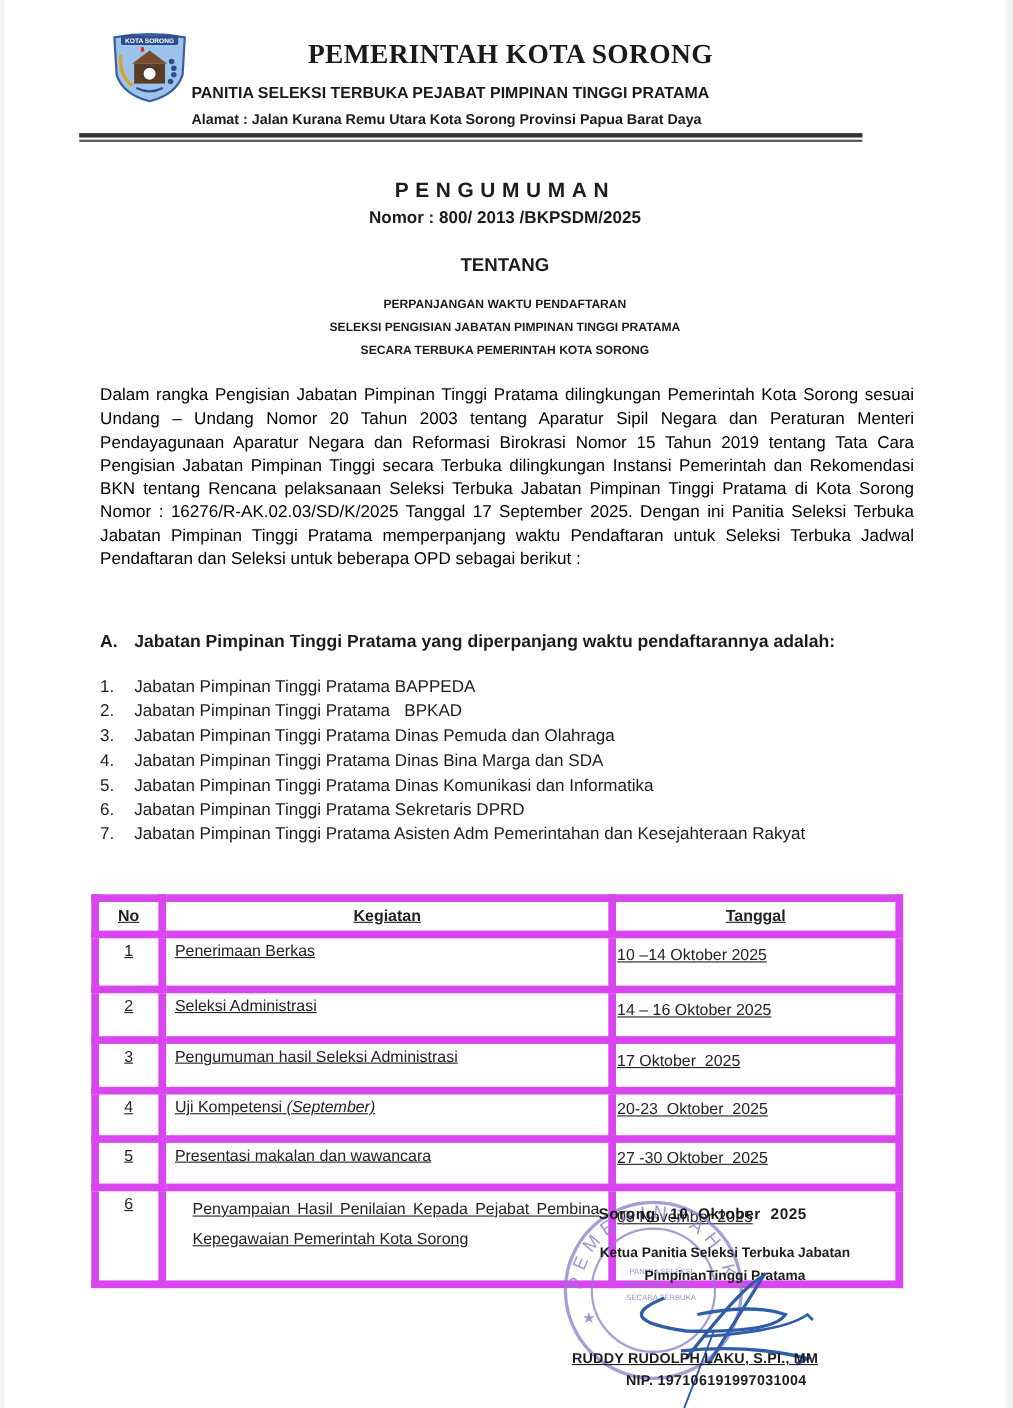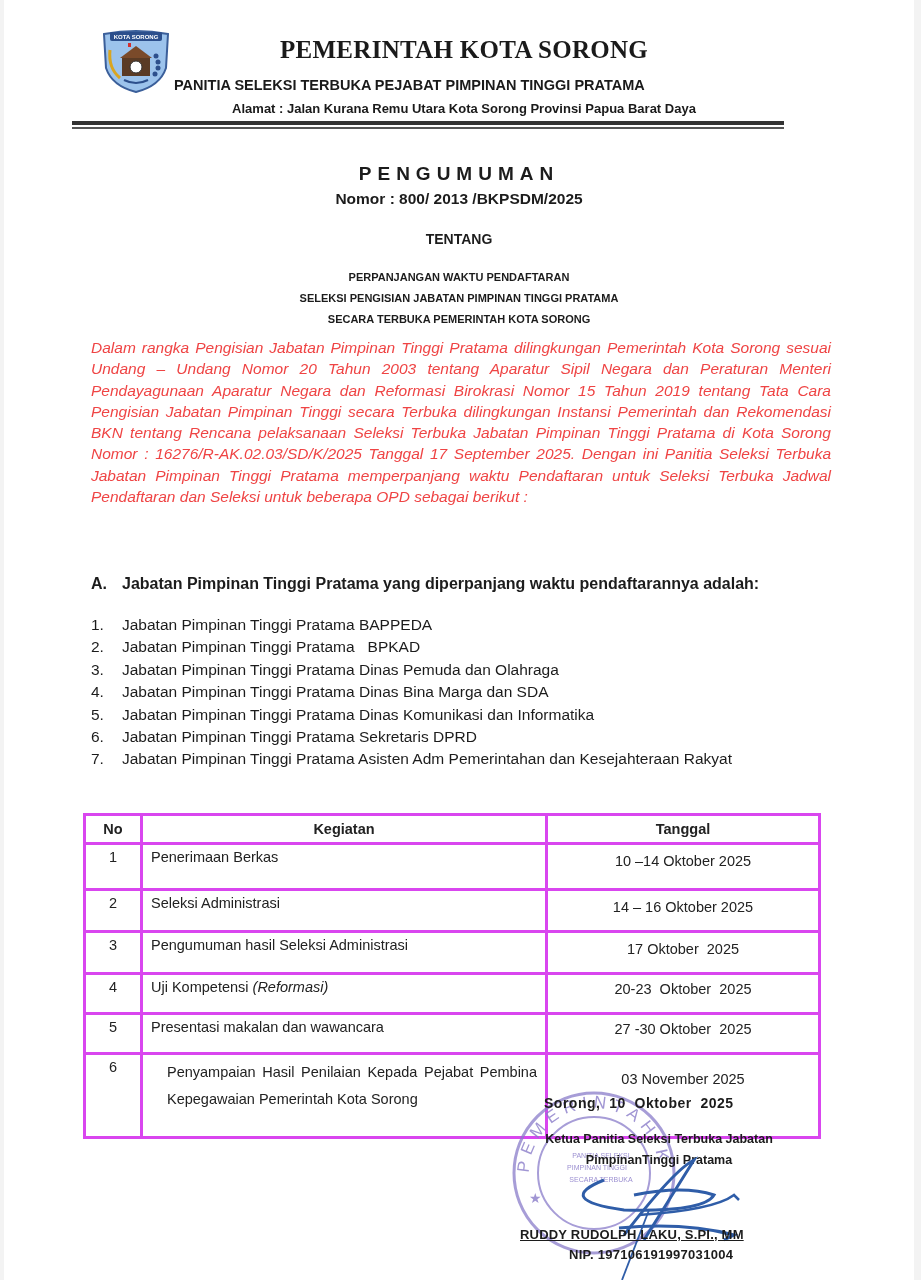--- a/index.html
+++ b/index.html
@@ -14,61 +14,61 @@
   .logo { position: absolute; left: 96px; top: 28px; width: 72px; height: 66px; }
   .kop-title {
     position: absolute; left: 200px; top: 36px; width: 520px; text-align: center;
     font-family: "Liberation Serif", serif; font-weight: bold; font-size: 25px; letter-spacing: 0.3px; color: #1a1a1a;
   }
   .kop-sub {
     position: absolute; left: 170px; top: 77px; width: 580px; text-align: left;
     font-weight: bold; font-size: 14.5px; color: #1a1a1a;
   }
   .kop-addr {
-    position: absolute; left: 170px; top: 101px; width: 580px; text-align: center;
+    position: absolute; left: 170px; top: 101px; width: 580px; 
     font-weight: bold; font-size: 13px; color: #1a1a1a;
   }
   .kop-line1 { position: absolute; left: 68px; top: 121px; width: 712px; height: 4px; background: #333; }
   .kop-line2 { position: absolute; left: 68px; top: 127px; width: 712px; height: 2px; background: #555; }
 
   
   .center { position: absolute; left: 0; width: 910px; text-align: center; font-weight: bold; }
   .t-pengumuman { top: 163px; font-size: 19px; letter-spacing: 6px; }
   .t-nomor { top: 190px; font-size: 15.5px; }
-  .t-tentang { top: 231px; font-size: 14px; }
+  .t-tentang { top: 231px; font-size: 17px; }
   .t-subject { top: 267px; font-size: 11px; line-height: 21px; }
 
   
   .body-par {
-    position: absolute; left: 87px; top: 337px; width: 740px;
+    position: absolute; left: 87px; top: 349px; width: 740px;
     font-size: 15.5px; line-height: 21.3px; text-align: justify; text-align-last: left;
-    color: #ef4444; font-stretch: condensed; font-style: italic;
+    color: #000000; font-stretch: condensed;
   }
   .section-a {
     position: absolute; left: 87px; top: 573px; width: 740px; font-weight: bold; font-size: 16px; line-height: 21px;
   }
   .section-a .letter { position: absolute; left: 0; top: 0; }
   .section-a .text { margin-left: 31px; text-align: justify; text-align-last: left; }
   .list {
     position: absolute; left: 87px; top: 614px; width: 760px; margin: 0; padding: 0; list-style: none;
     font-size: 15.5px; line-height: 22.4px;
   }
   .list li { position: relative; padding-left: 31px; }
   .list .num { position: absolute; left: 0; }
 
   
   table.jadwal {
     position: absolute; left: 79px; top: 813px; width: 738px; border-collapse: collapse;
     font-size: 14.5px; color: #222;
   }
-  table.jadwal th, table.jadwal td { border: 3px solid #d946ef; vertical-align: top; }
+  table.jadwal th, table.jadwal td { border: 7px solid #d946ef; vertical-align: top; text-decoration: underline; }
   table.jadwal th { height: 24px; font-weight: bold; text-align: center; vertical-align: middle; }
   table.jadwal td.no { width: 52px; text-align: center; padding-top: 4px; }
   table.jadwal td.keg { width: 370px; padding: 4px 8px 0 8px; }
-  table.jadwal td.tgl { text-align: center; padding-top: 8px; }
+  table.jadwal td.tgl { text-align: left; padding-top: 8px; }
   tr.r1 td { height: 34px; }
   tr.r2 td, tr.r3 td { height: 30px; }
   tr.r2 td.tgl, tr.r3 td.tgl { padding-top: 8px; }
   tr.r4 td, tr.r5 td { height: 30px; }
   tr.r4 td.tgl, tr.r5 td.tgl { padding-top: 6px; }
   tr.r6 td { height: 64px; }
   tr.r6 td.keg { line-height: 27px; text-align: justify; text-align-last: left; padding-left: 24px; }
   tr.r6 td.tgl { padding-top: 16px; }
   .ital { font-style: italic; }
 
@@ -152,21 +152,21 @@
         <td class="keg">Seleksi Administrasi</td>
         <td class="tgl">14 – 16 Oktober 2025</td>
       </tr>
       <tr class="r3">
         <td class="no">3</td>
         <td class="keg">Pengumuman hasil Seleksi Administrasi</td>
         <td class="tgl" style="white-space:pre">17 Oktober  2025</td>
       </tr>
       <tr class="r4">
         <td class="no">4</td>
-        <td class="keg"><span>Uji Kompetensi </span><span class="ital">(Reformasi)</span></td>
+        <td class="keg"><span>Uji Kompetensi </span><span class="ital">(September)</span></td>
         <td class="tgl" style="white-space:pre">20-23  Oktober  2025</td>
       </tr>
       <tr class="r5">
         <td class="no">5</td>
         <td class="keg">Presentasi makalan dan wawancara</td>
         <td class="tgl" style="white-space:pre">27 -30 Oktober  2025</td>
       </tr>
       <tr class="r6">
         <td class="no">6</td>
         <td class="keg">Penyampaian Hasil Penilaian Kepada Pejabat Pembina Kepegawaian Pemerintah Kota Sorong</td>

